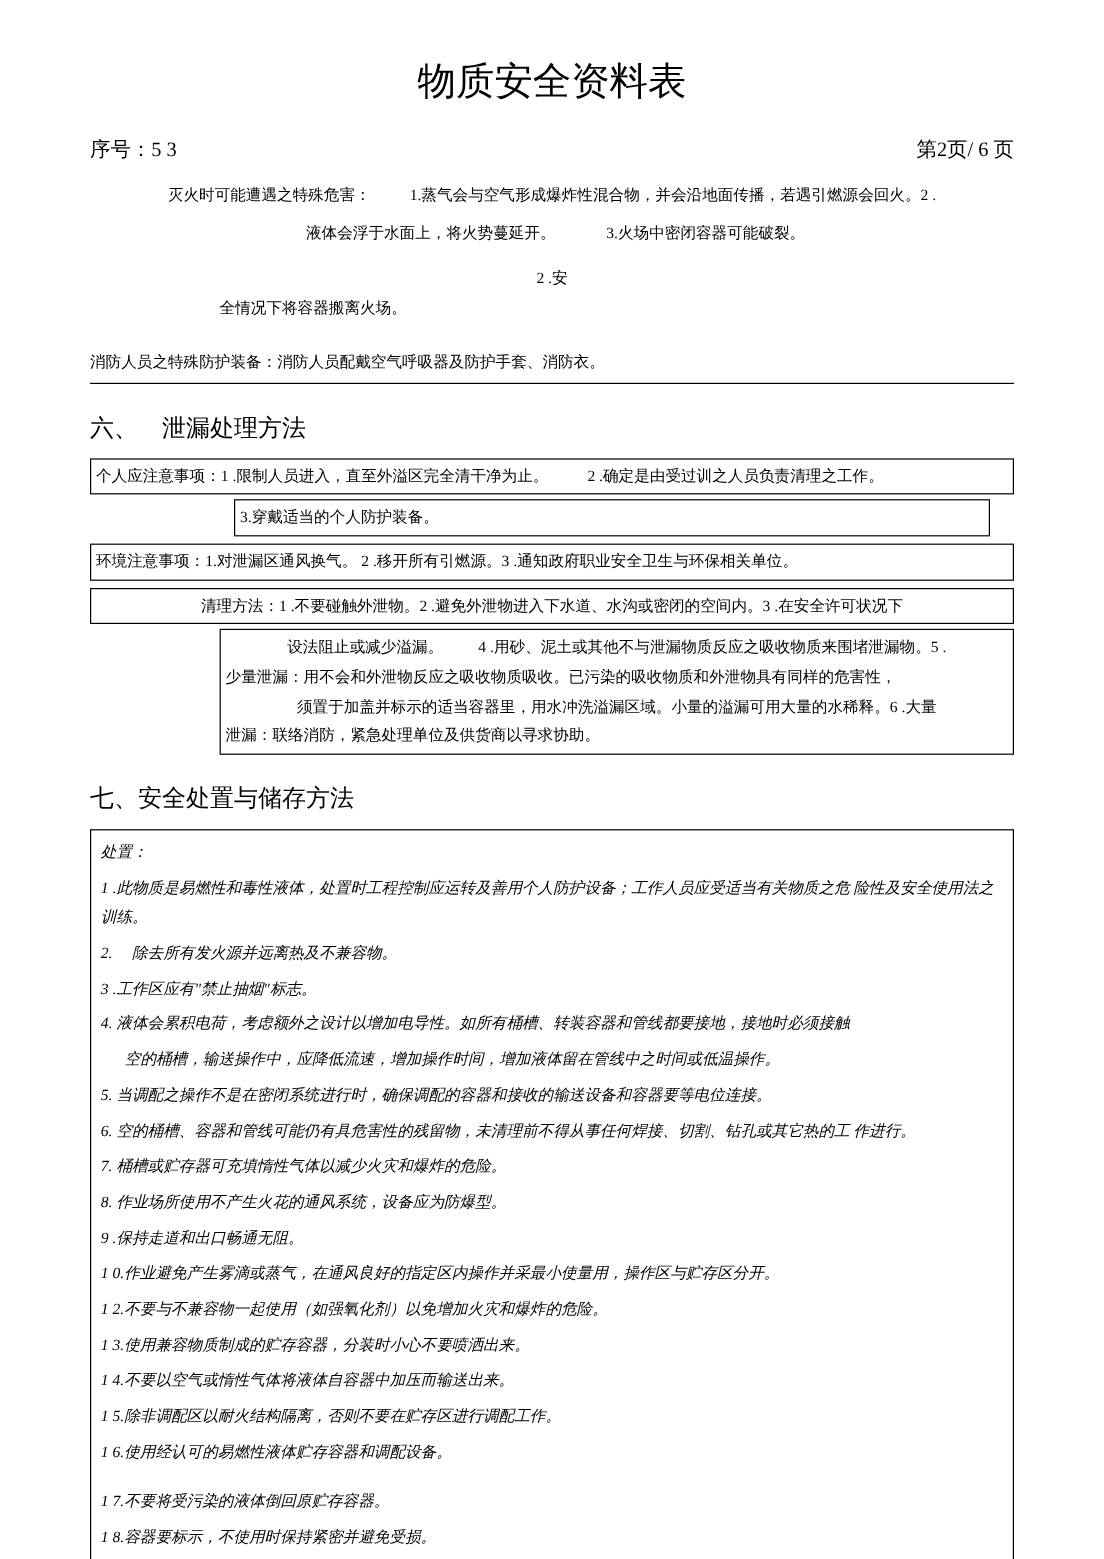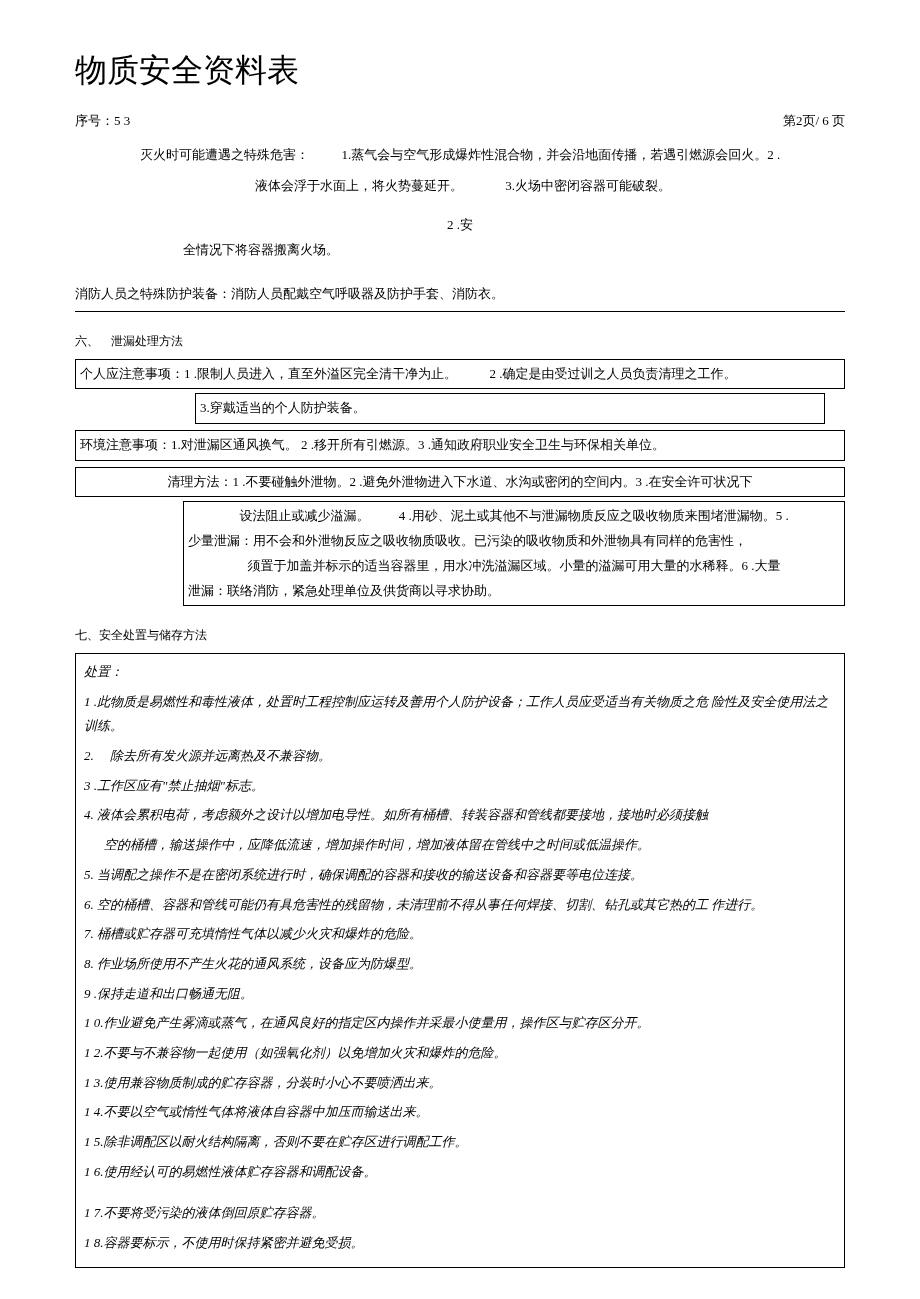--- a/index.html
+++ b/index.html
@@ -6,32 +6,33 @@
     font-family: "SimSun", "宋体", serif;
     font-size: 13px;
     color: #000;
     margin: 0;
     padding: 40px 75px;
     width: 920px;
     box-sizing: border-box;
     line-height: 1.9;
   }
   .title {
+    text-align: center;
     font-size: 32px;
     margin-bottom: 8px;
-    font-family: Liberation Serif, serif;
+    font-family: Liberation Mono, monospace;
   }
   .header-line {
     display: flex;
     justify-content: space-between;
-    font-size: 13px;
+    font-size: 17px;
     margin-bottom: 10px;
   }
   .section-head {
-    font-size: 12px;
+    font-size: 20px;
     margin-top: 18px;
     margin-bottom: 6px;
   }
   .box {
     border: 1px solid #000;
     padding: 2px 4px;
     margin-bottom: 4px;
   }
   .box-inline {
     border: 1px solid #000;

